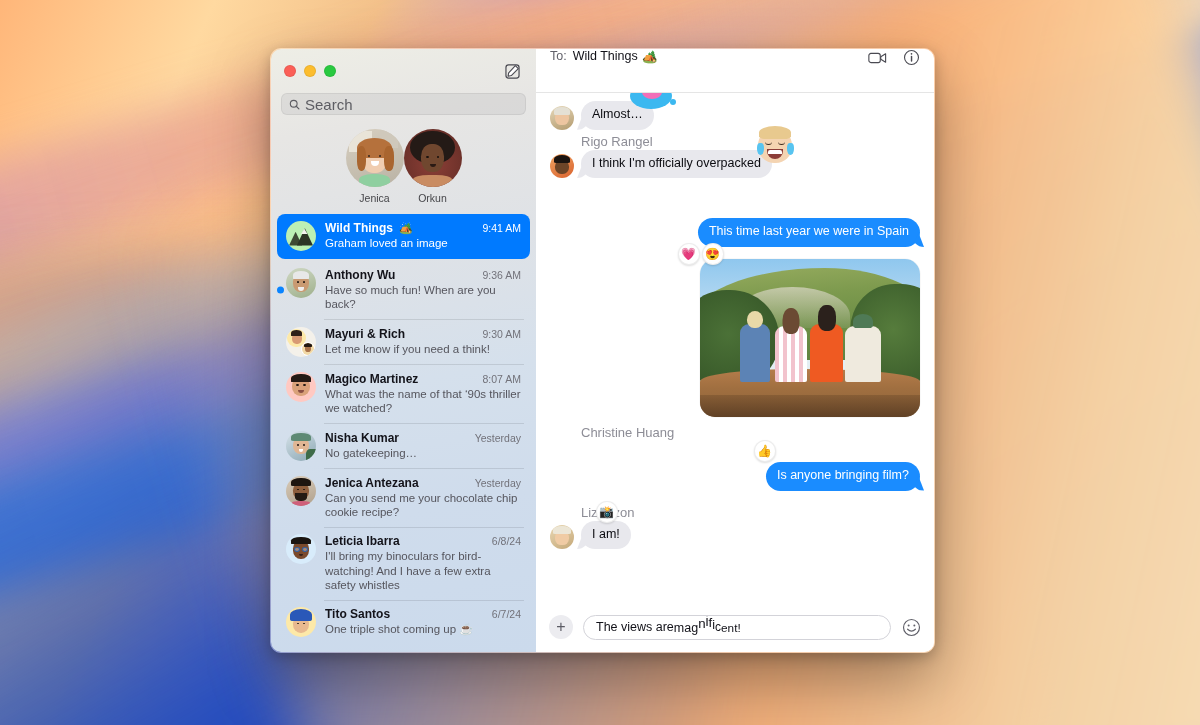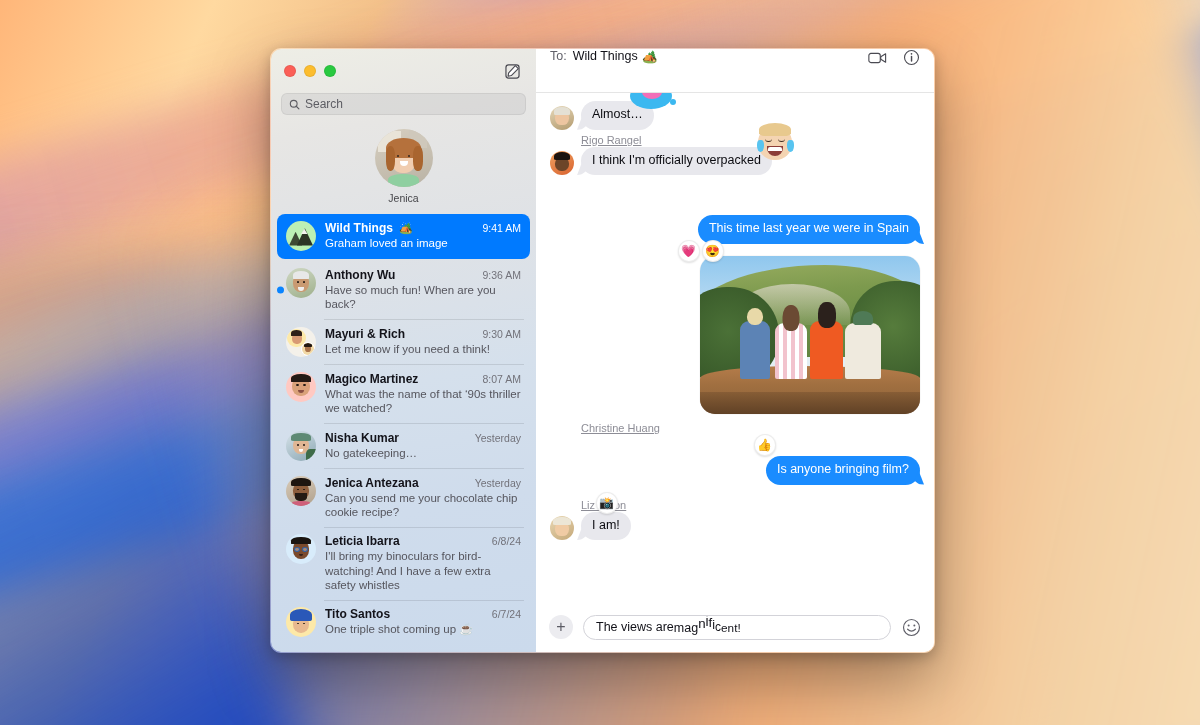--- a/index.html
+++ b/index.html
@@ -153,21 +153,21 @@
 
   .search-wrap { padding: 0 10px 0 10px; flex: 0 0 auto; }
   .search-box {
     height: 22px;
     border-radius: 6px;
     background: rgba(120,120,128,.12);
     display: flex; align-items: center;
     padding: 0 7px; gap: 5px;
     border: .5px solid rgba(0,0,0,.06);
   }
-  .search-box .ph { font-size: 12px; color: #5d5d63; }
+  .search-box .ph { font-size: 15px; color: #5d5d63; }
 
   .pinned-row {
     display: flex;
     justify-content: center;
     padding: 14px 14px 6px 14px;
     flex: 0 0 auto;
   }
   .pinned { display: flex; flex-direction: column; align-items: center; gap: 5px; cursor: pointer; }
   .pinned .av { width: 58px; height: 58px; border-radius: 50%; overflow: hidden; position: relative; }
   .pinned .nm { font-size: 10.5px; color: #46464a; }
@@ -232,21 +232,21 @@
     flex: 1 1 auto;
     position: relative;
     overflow: hidden;
     padding: 6px 14px 0 14px;
   }
 
   .msg-row { display: flex; align-items: flex-end; gap: 7px; margin-bottom: 4px; position: relative; }
   .msg-row.out { justify-content: flex-end; }
   .row-avatar { width: 24px; height: 24px; border-radius: 50%; overflow: hidden; flex: 0 0 24px; position: relative; }
 
-  .sender-name { font-size: 11px; color: #8d8d96; margin: 4px 0 1px 31px; text-decoration: underline; }
+  .sender-name { font-size: 13px; color: #8d8d96; margin: 4px 0 1px 31px; }
 
   .bubble {
     max-width: 255px;
     padding: 6px 11px 7px 11px;
     border-radius: 15px;
     font-size: 12.5px;
     line-height: 1.25;
     position: relative;
     word-wrap: break-word;
   }
@@ -411,20 +411,32 @@
             <div style="position:absolute;left:28%;top:26%;width:44%;height:50%;border-radius:46% 46% 44% 44%;background:#f0cdb0;"></div>
             <div style="position:absolute;left:20%;top:16%;width:60%;height:34%;border-radius:50% 50% 18% 18%;background:#b5713c;"></div>
             <div style="position:absolute;left:19%;top:30%;width:17%;height:42%;border-radius:40%;background:#a9652f;"></div>
             <div style="position:absolute;right:17%;top:30%;width:17%;height:42%;border-radius:40%;background:#a9652f;"></div>
             <div style="position:absolute;left:38%;top:45%;width:5%;height:4%;border-radius:50%;background:#3a2b20;"></div>
             <div style="position:absolute;left:57%;top:45%;width:5%;height:4%;border-radius:50%;background:#3a2b20;"></div>
             <div style="position:absolute;left:44%;top:56%;width:13%;height:7%;border-radius:0 0 40px 40px;background:#ffffff;"></div>
             <div style="position:absolute;left:24%;bottom:0;width:52%;height:22%;border-radius:44% 44% 0 0;background:#8fcfa0;"></div>
           </div>
           <span class="nm">Jenica</span>
+        </div>
+        <div class="pinned">
+          <div class="av">
+            <div style="position:absolute;inset:0;background:radial-gradient(circle at 50% 60%,#8c3f36,#5d2a24);"></div>
+            <div style="position:absolute;left:12%;top:4%;width:76%;height:56%;border-radius:50%;background:#241a16;"></div>
+            <div style="position:absolute;left:30%;top:26%;width:40%;height:48%;border-radius:44%;background:#70472f;"></div>
+            <div style="position:absolute;left:39%;top:46%;width:5%;height:4%;border-radius:50%;background:#1b120e;"></div>
+            <div style="position:absolute;left:57%;top:46%;width:5%;height:4%;border-radius:50%;background:#1b120e;"></div>
+            <div style="position:absolute;left:45%;top:60%;width:11%;height:5%;border-radius:0 0 30px 30px;background:#2a1a14;"></div>
+            <div style="position:absolute;left:16%;bottom:0;width:68%;height:20%;border-radius:40% 40% 0 0;background:#c98c62;"></div>
+          </div>
+          <span class="nm">Orkun</span>
         </div>
       </div>
 
       <div class="conv-list">
 
         <div class="conv selected" style="margin-bottom:2px;">
 
           <div class="avatar">
             <div style="position:absolute;inset:0;background:#bcf0b4;"></div>
             <div style="position:absolute;left:10%;bottom:18%;width:44%;height:46%;background:#3f4a35;clip-path:polygon(50% 0,100% 100%,0 100%);"></div>

